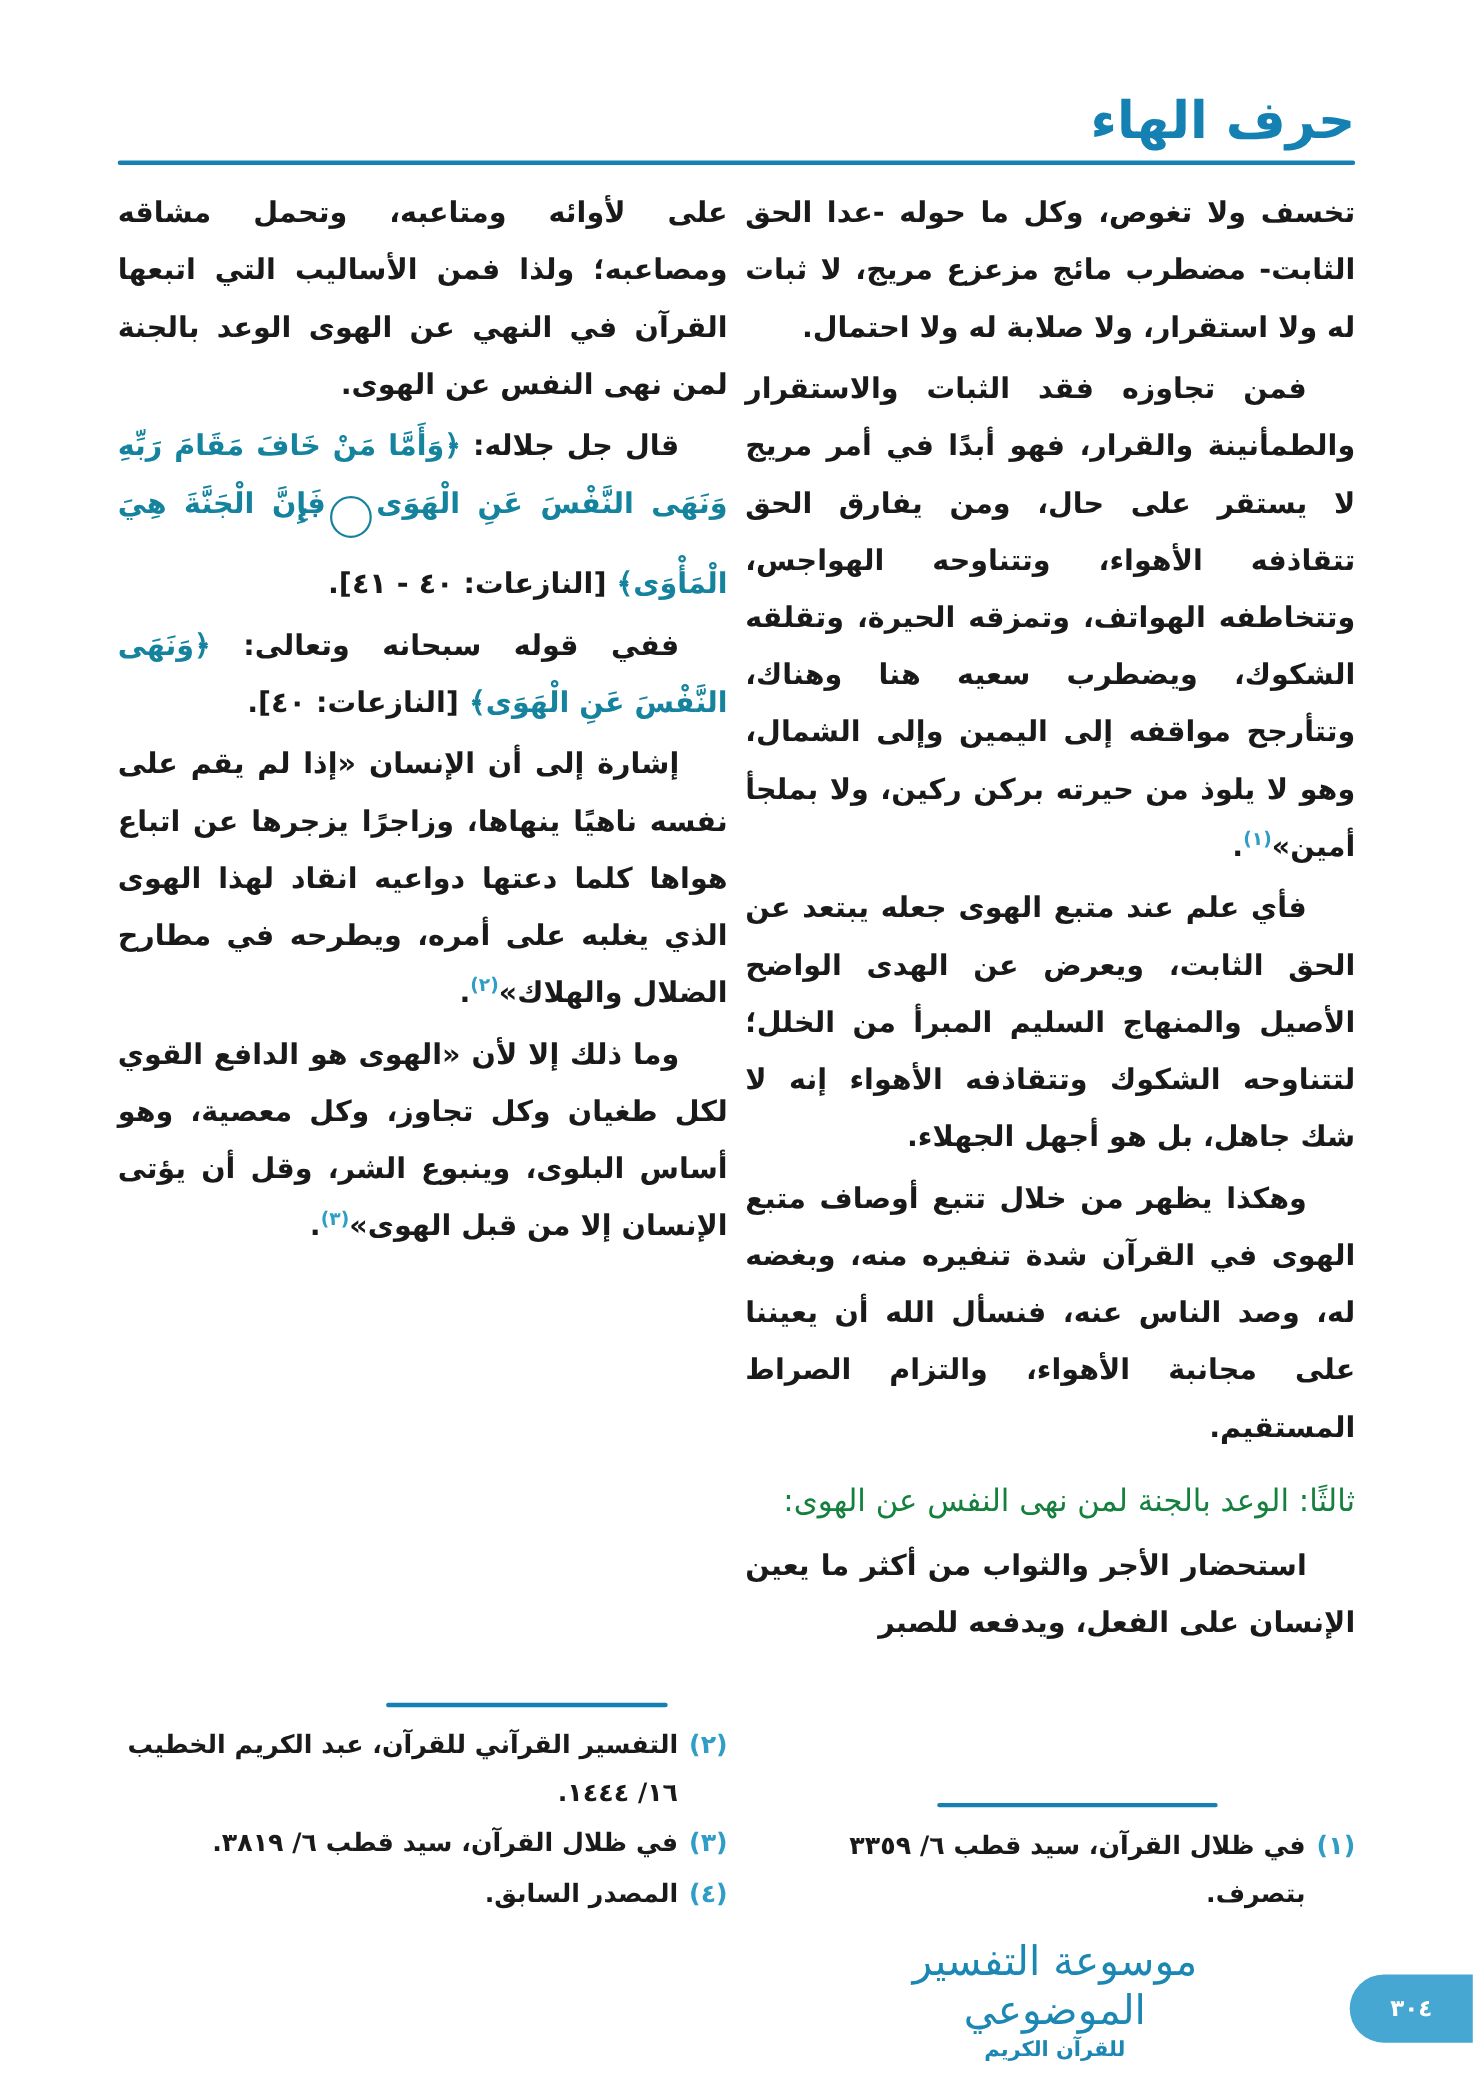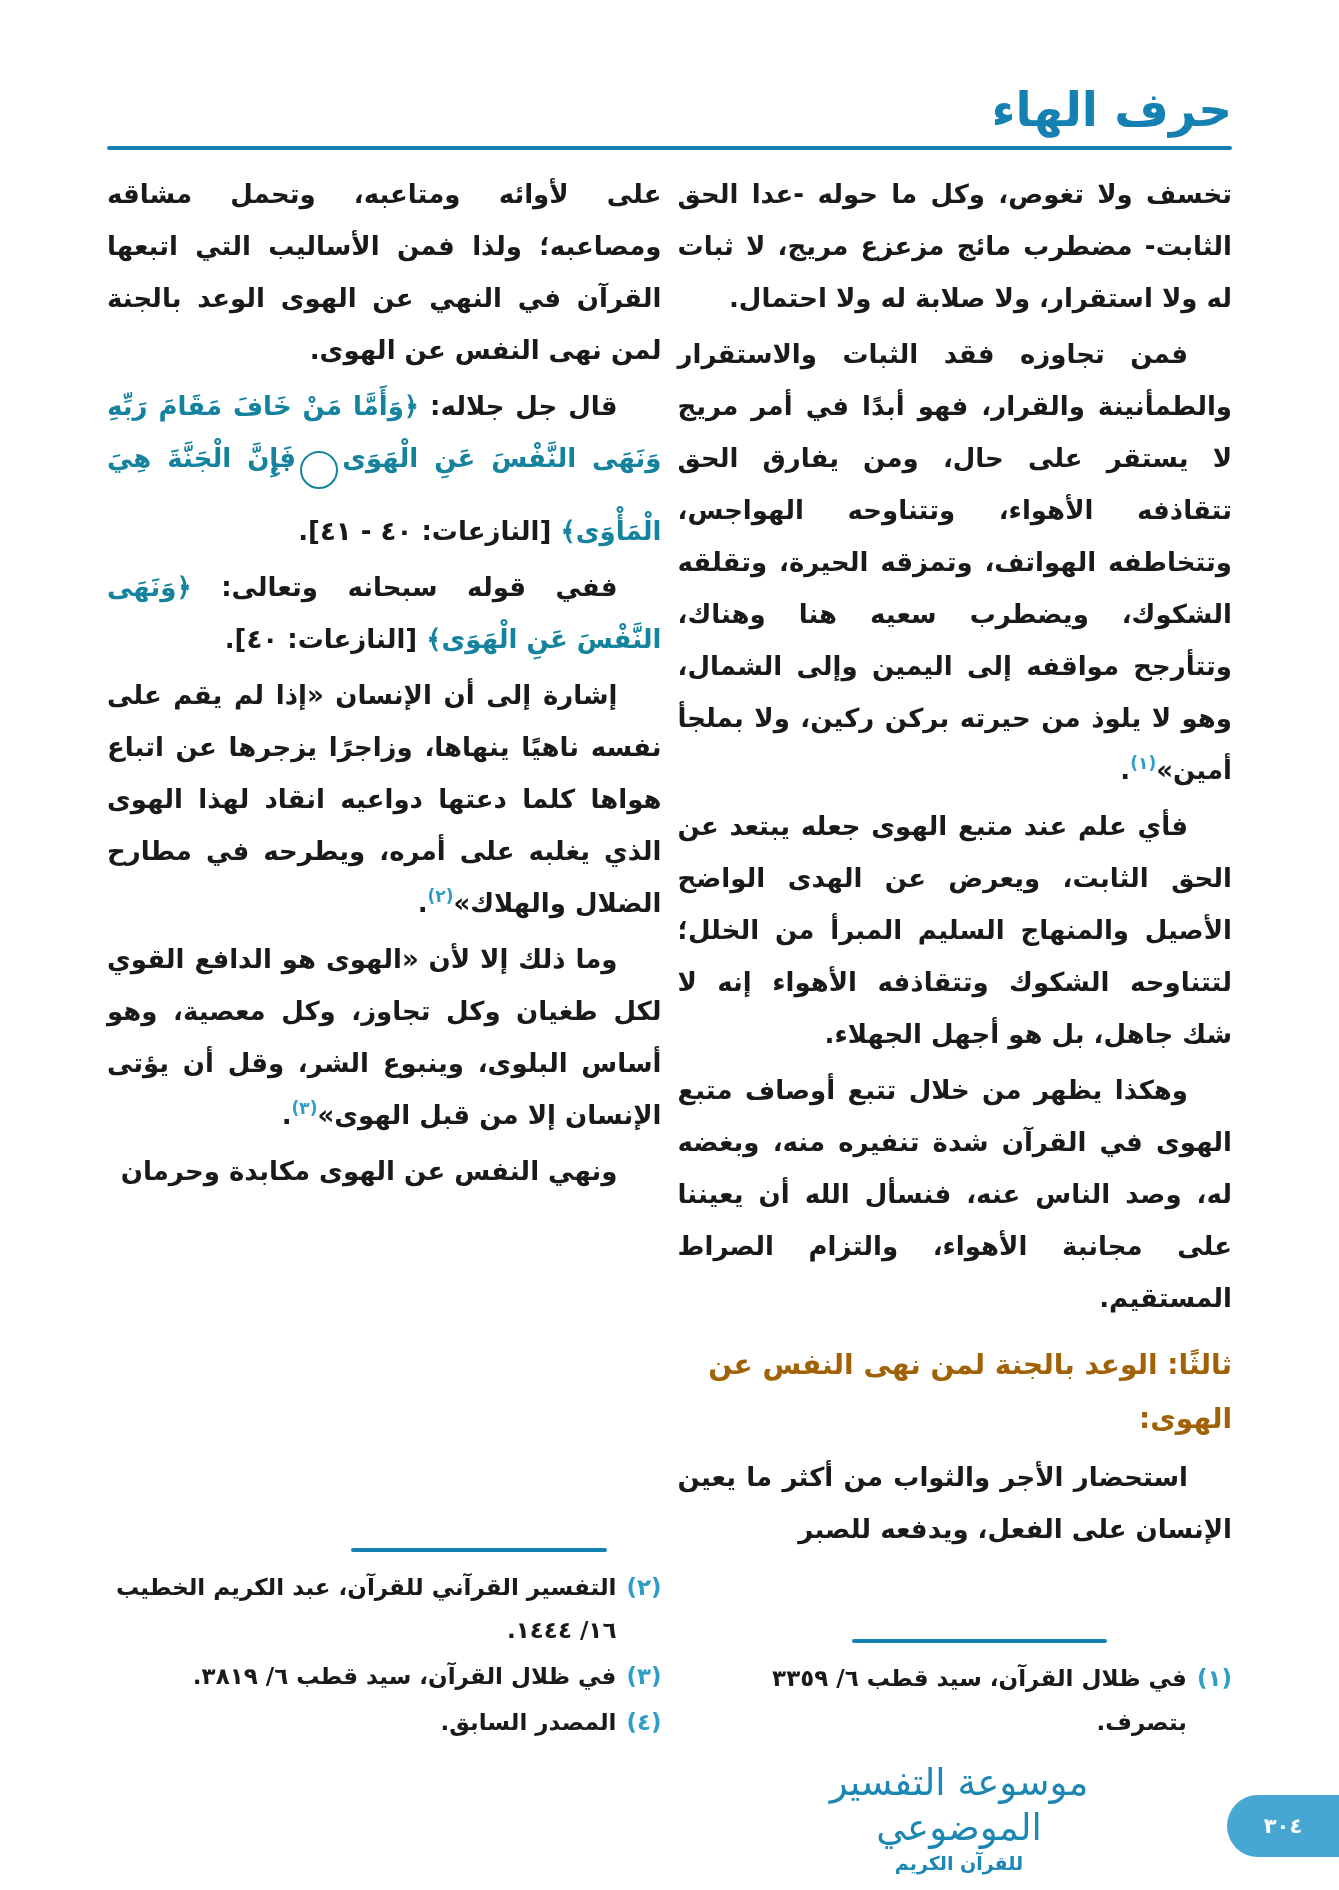--- a/index.html
+++ b/index.html
@@ -44,23 +44,23 @@
     margin:0 0 4px 0;
     font-size:26px;
     font-weight:700;
     line-height:2.0;
     text-align:justify;
     text-justify:inter-word;
   }
   p.ind{text-indent:44px;}
   .subheading{
     margin:10px 0 6px 0;
-    color:#a16207;
+    color:#15803d;
     font-size:28px;
-    font-weight:700;
+    font-weight:400;
     line-height:1.9;
     text-align:right;
   }
   .quran{color:#15839e;font-weight:700;}
   .ayah-num{
     display:inline-block;
     width:34px;height:34px;
     border:2px solid #15839e;
     border-radius:50%;
     color:#15839e;
@@ -155,21 +155,20 @@
         <span>ففي قوله سبحانه وتعالى:</span>
         <span class="quran">﴿وَنَهَى النَّفْسَ عَنِ الْهَوَى﴾</span>
         <span>[النازعات: ٤٠].</span>
       </p>
 
       <p class="body ind"><span>إشارة إلى أن الإنسان «إذا لم يقم على نفسه ناهيًا ينهاها، وزاجرًا يزجرها عن اتباع هواها كلما دعتها دواعيه انقاد لهذا الهوى الذي يغلبه على أمره، ويطرحه في مطارح الضلال والهلاك»</span><sup class="ref">(٢)</sup><span>.</span></p>
 
       <p class="body ind"><span>وما ذلك إلا لأن «الهوى هو الدافع القوي لكل طغيان وكل تجاوز، وكل معصية، وهو أساس البلوى، وينبوع الشر، وقل أن يؤتى الإنسان إلا من قبل الهوى»</span><sup class="ref">(٣)</sup><span>.</span></p>
 
 
-      <p class="body ind">ونهي النفس عن الهوى مكابدة وحرمان</p>
 
       <div class="footnotes">
         <div class="fn-rule"></div>
         <div class="fn">
           <span class="fn-num">(٢)</span>
           <span class="fn-text"><span>التفسير القرآني للقرآن، عبد الكريم الخطيب</span><br><span>١٦/ ١٤٤٤.</span></span>
         </div>
         <div class="fn">
           <span class="fn-num">(٣)</span>
           <span class="fn-text">في ظلال القرآن، سيد قطب ٦/ ٣٨١٩.</span>

